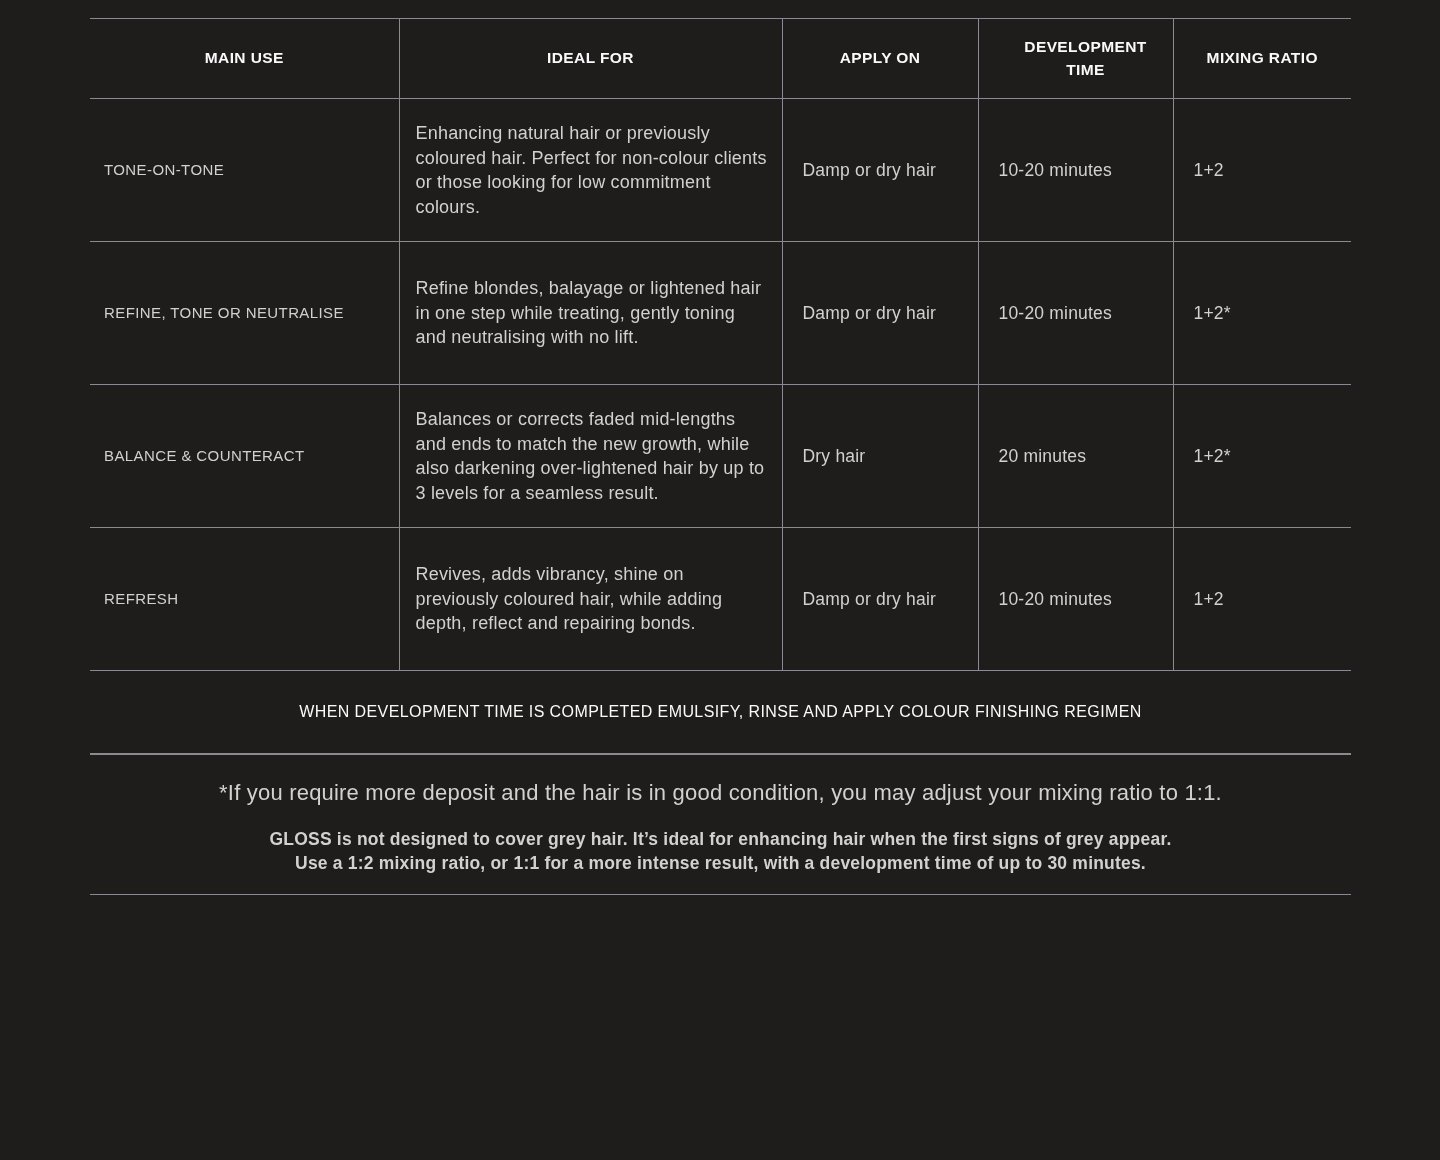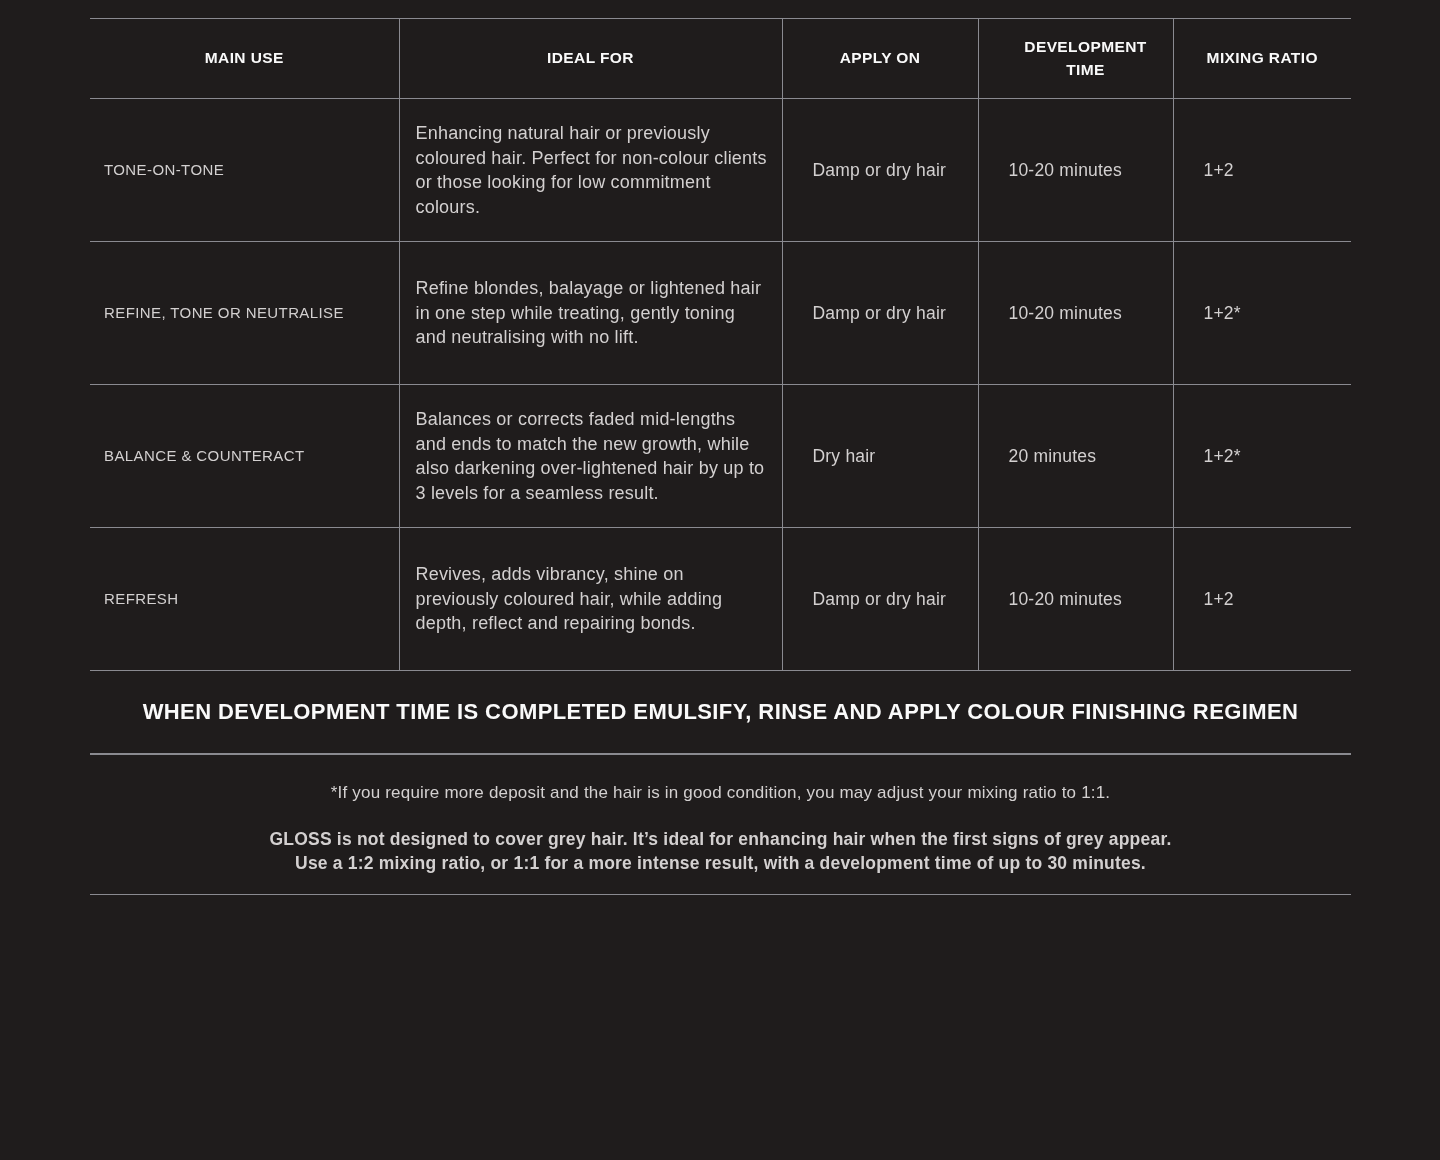--- a/index.html
+++ b/index.html
@@ -60,31 +60,31 @@
     line-height: 24px;
   }
   td.c-ideal {
     font-size: 18px;
     line-height: 24.5px;
     padding-left: 16px;
     padding-right: 12px;
   }
   td.c-apply, td.c-time, td.c-ratio {
     font-size: 17.5px;
-    padding-left: 30px;
+    padding-left: 20px;
     padding-right: 8px;
   }
   .note-row {
     height: 82px;
     display: flex;
     align-items: center;
     justify-content: center;
     color: var(--header-text);
-    font-weight: bold;
-    font-size: 22px;
+    font-weight: normal;
+    font-size: 16px;
     letter-spacing: 0.4px;
     text-align: center;
   }
   hr.rule {
     border: none;
     border-top: 1px solid var(--grid-line);
     width: 100%;
     margin: 0;
   }
   .protips-row {
@@ -98,21 +98,21 @@
     letter-spacing: 0.4px;
   }
   .tips {
     height: 139px;
     text-align: center;
     color: var(--body-text);
     font-weight: 300;
   }
   .tips .tip1 {
     padding-top: 26px;
-    font-size: 17px;
+    font-size: 22px;
     letter-spacing: 0.2px;
     line-height: 24px;
   }
   .tips .tip2 {
     padding-top: 23px;
     font-size: 17.5px;
     letter-spacing: 0.2px;
     line-height: 23.5px;
     font-weight: bold;
   }

